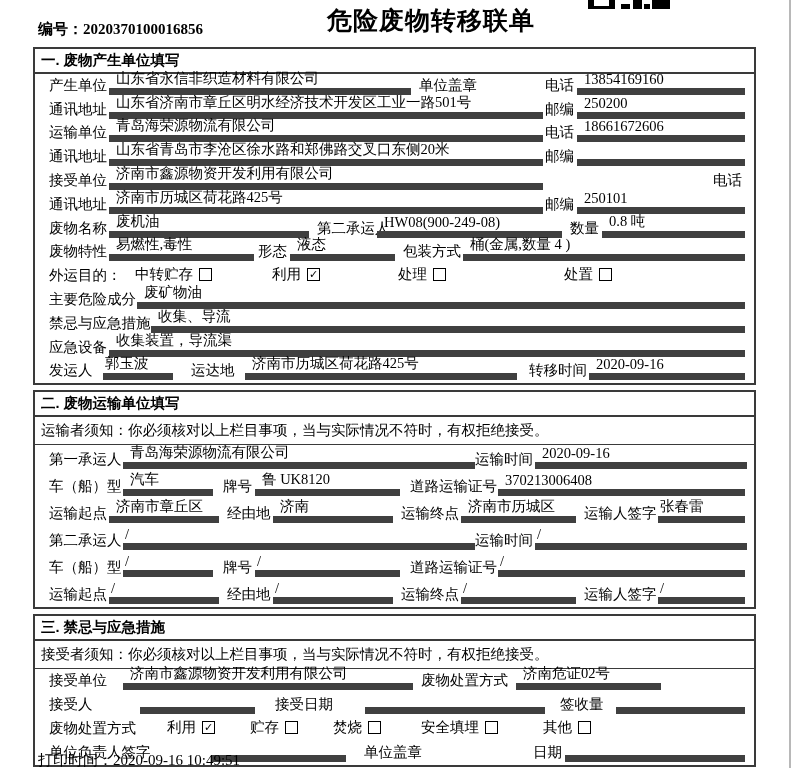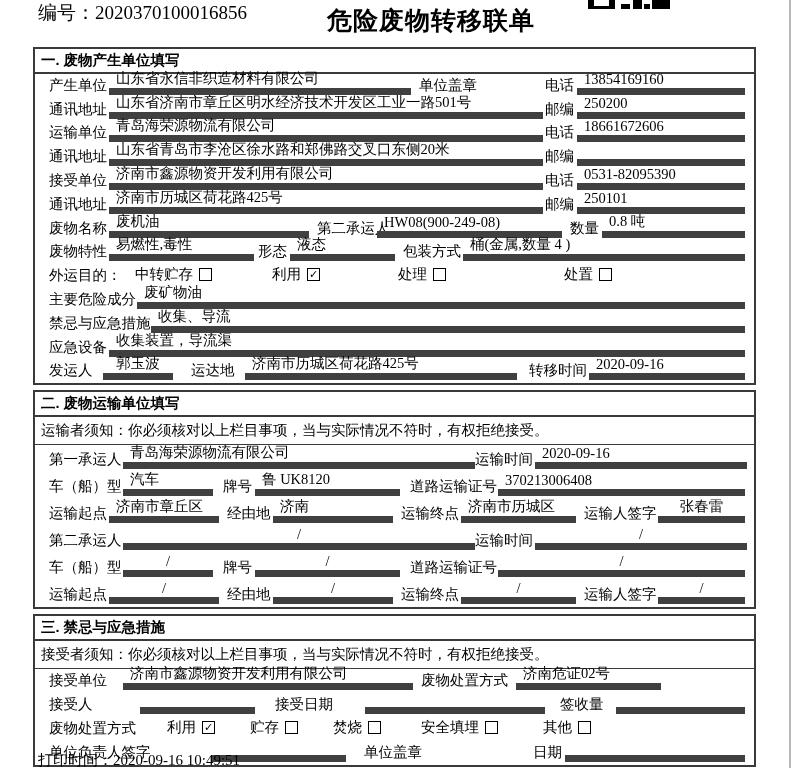--- a/index.html
+++ b/index.html
@@ -3,21 +3,21 @@
 <meta charset="utf-8">
 <style>
   * { box-sizing: border-box; }
   html,body { margin:0; padding:0; }
   body {
     width:796px; height:768px; background:#fff; color:#000;
     font-family:"Liberation Serif","DejaVu Serif",serif;
     position:relative; overflow:hidden; font-size:14.5px;
   }
   
-  #serial { position:absolute; left:38px; top:0; font-size:19px; white-space:nowrap; }
+  #serial { position:absolute; left:38px; top:20px; font-size:15px; white-space:nowrap;font-weight:bold; }
   #title  { position:absolute; left:327px; top:4px; font-size:25px; font-weight:bold;
             letter-spacing:1px; font-family:"Liberation Sans","DejaVu Sans",sans-serif; white-space:nowrap; }
   #qr { position:absolute; left:588px; top:0; width:82px; height:9px; }
   #qr div { position:absolute; background:#000; }
   #qr .q1 { left:0; top:0; width:27px; height:9px; background:transparent;
             border-left:6px solid #000; border-right:6px solid #000; border-bottom:3px solid #000; }
   #qr .q2 { left:33px; top:4px; width:9px;  height:5px; }
   #qr .q3 { left:45px; top:0;  width:9px;  height:9px; }
   #qr .q4 { left:56px; top:4px; width:6px;  height:5px; }
   #qr .q5 { left:64px; top:0;  width:18px; height:9px; }
@@ -31,21 +31,21 @@
            font-family:"Liberation Sans","DejaVu Sans",sans-serif; }
   .notice { height:28px; display:flex; align-items:center; padding-left:6px;
             border-bottom:1px solid #3a3a3a; white-space:nowrap; }
   .row { display:flex; align-items:flex-end; padding:0 9px 3px 14px; }
   .s1row { height:23.8px; }
   .s2row { height:27px; }
   .s3row { height:24px; }
   .lbl { white-space:nowrap; flex-shrink:0; }
   .uv  { border-bottom:7px solid #404040; padding:0 2px 0 7px; white-space:nowrap;
          flex-shrink:0; min-height:17px; }
-  .ctr { text-align:center; padding-left:2px; }
+  .ctr { text-align:left; padding-left:2px; }
   .f1  { flex:1 1 auto; }
   .opt { display:flex; align-items:center; white-space:nowrap; flex-shrink:0; padding-bottom:1px; }
   .cb  { display:inline-block; width:13px; height:13px; border:1px solid #000; margin-left:6px;
          font-size:11px; line-height:12px; text-align:center; flex-shrink:0;
          font-family:"DejaVu Sans",sans-serif; }
   #print { position:absolute; left:38px; top:751px; font-size:15px; white-space:nowrap; }
 </style>
 </head>
 <body>
 
@@ -92,21 +92,20 @@
       <span class="lbl" style="width:60px">通讯地址</span>
       <span class="uv" style="width:434px">山东省青岛市李沧区徐水路和郑佛路交叉口东侧20米</span>
       <span class="lbl" style="margin-left:auto;width:32px">邮编</span>
       <span class="uv" style="width:168px"></span>
     </div>
 
     <div class="row s1row">
       <span class="lbl" style="width:60px">接受单位</span>
       <span class="uv" style="width:434px">济南市鑫源物资开发利用有限公司</span>
       <span class="lbl" style="margin-left:auto;width:32px">电话</span>
-      <span class="uv" style="width:168px">0531-82095390</span>
     </div>
 
     <div class="row s1row">
       <span class="lbl" style="width:60px">通讯地址</span>
       <span class="uv" style="width:434px">济南市历城区荷花路425号</span>
       <span class="lbl" style="margin-left:auto;width:32px">邮编</span>
       <span class="uv" style="width:168px">250101</span>
     </div>
 
     <div class="row s1row">

